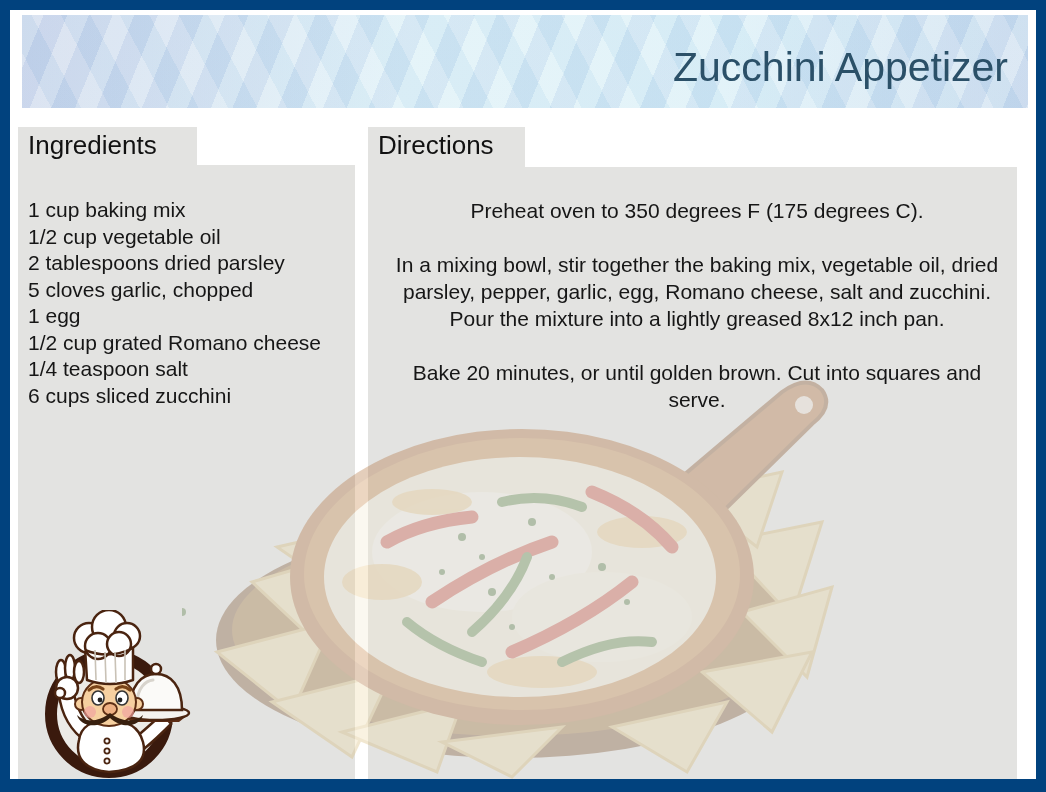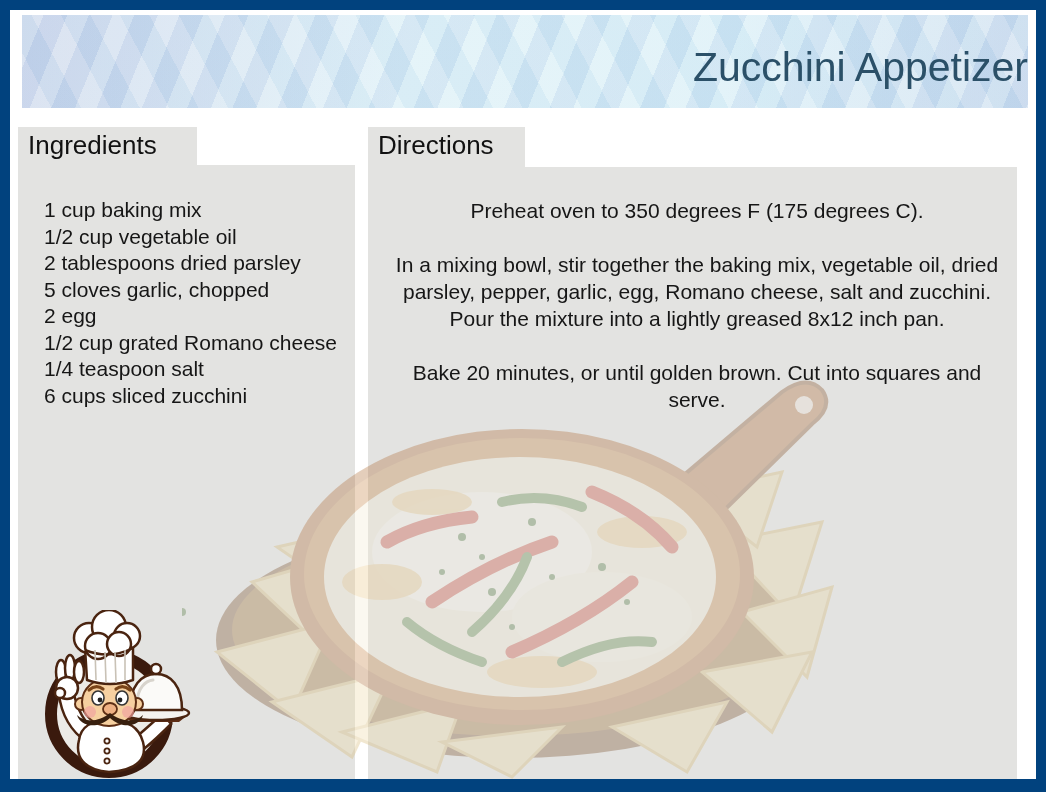--- a/index.html
+++ b/index.html
@@ -29,38 +29,39 @@
       repeating-linear-gradient(112deg, rgba(255,255,255,0.20) 0 20px, rgba(168,186,226,0.16) 20px 42px),
       repeating-linear-gradient(62deg, rgba(255,255,255,0.18) 0 26px, rgba(150,196,228,0.12) 26px 52px),
       linear-gradient(100deg,#c7d4ea 0%,#d8eef6 38%,#d4edf6 70%,#c9dcee 100%);
     display:flex; align-items:center; justify-content:flex-end;
     z-index:1;
   }
   .banner .title {
     font-size:41px;
     color:#2b5068;
     letter-spacing:0px;
+    padding-right:20px;
     padding-top:12px;
     white-space:nowrap;
   }
 
   
   .panel { position:absolute; background:#e3e3e1; z-index:1; }
   .heading-box {
     position:absolute; background:#e3e3e1; z-index:2;
     font-size:26px; color:#111;
     padding:3px 0 0 10px; white-space:nowrap;
   }
 
   #ing-head  { left:18px;  top:127px; width:179px; height:38px; }
   #ing-panel { left:18px;  top:165px; width:337px; height:614px; }
   #dir-head  { left:368px; top:127px; width:157px; height:40px; }
   #dir-panel { left:368px; top:167px; width:649px; height:612px; }
 
-  .ing-list { padding:32px 0 0 26px; list-style:none; }
+  .ing-list { padding:32px 0 0 10px; list-style:none; }
   .ing-list li {
     font-size:21px; line-height:26.5px; color:#161616; white-space:nowrap;
   }
 
   .dir-text { padding:30px 6px 0 15px; }
   .dir-text p {
     font-size:21px; line-height:27px; color:#161616;
     white-space:pre-line;
     margin-bottom:27px;
     text-align:center;
@@ -94,21 +95,21 @@
 
       <li>1 cup baking mix</li>
 
       <li>1/2 cup vegetable oil</li>
 
       <li>2 tablespoons dried parsley</li>
 
 
       <li>5 cloves garlic, chopped</li>
 
-      <li>2 egg</li>
+      <li>1 egg</li>
 
       <li>1/2 cup grated Romano cheese</li>
 
       <li>1/4 teaspoon salt</li>
 
       <li>6 cups sliced zucchini</li>
     </ul>
 </div>
 
 <div class="heading-box" id="dir-head">Directions</div>

